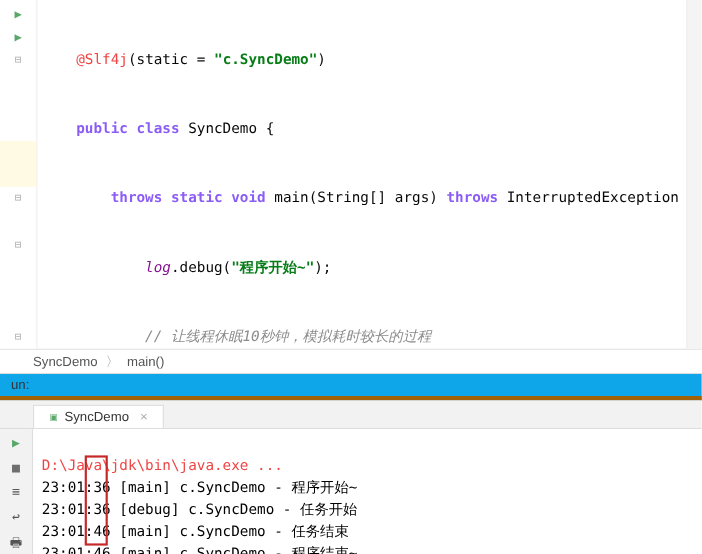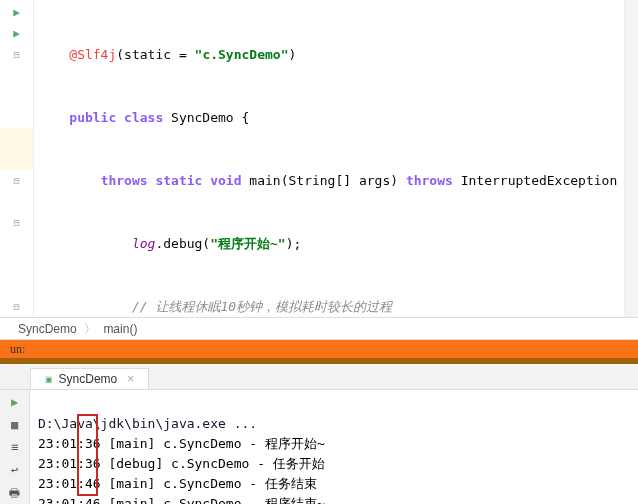--- a/index.html
+++ b/index.html
@@ -55,37 +55,37 @@
   .cmt { color: #8c8c8c; font-style: italic; }
   .scrollbar-v {
     width: 14px;
     background: #f4f4f4;
     border-left: 1px solid #eee;
     flex-shrink: 0;
   }
   .breadcrumb {
     height: 22px;
     line-height: 22px;
-    padding-left: 18px;
+    padding-left: 30px;
     font-size: 12px;
     color: #555;
     border-bottom: 1px solid #ddd;
     background: #fff;
     font-family: -apple-system, "Segoe UI", sans-serif;
   }
   .bc-sep { color: #999; margin: 0 4px; }
   .run-header {
     height: 24px;
     display: flex;
     align-items: center;
     padding-left: 6px;
     font-size: 12px;
-    background: #f97316;
-    border-bottom: 6px solid #a16207;
-    font-family: Liberation Serif, serif;
+    background: #0ea5e9;
+    border-bottom: 4px solid #a16207;
+    font-family: Liberation Sans, sans-serif;
     color: #333;
   }
   .run-label { padding-left: 4px; }
   .tab-bar {
     height: 26px;
     display: flex;
     align-items: flex-end;
     background: #f2f2f2;
     border-bottom: 1px solid #ddd;
     padding-left: 30px;
@@ -133,21 +133,21 @@
   .tool-dark { color: #6e6e6e; }
   .console {
     flex: 1;
     background: #fff;
     padding: 4px 8px;
     font-size: 13px;
     line-height: 20px;
     white-space: pre;
     color: #000;
   }
-  .console .cmd { color: #0f172a; }
+  .console .cmd { color: #ef4444; }
   .red-box {
     position: absolute;
     border: 2px solid #c62828;
     pointer-events: none;
   }
   .console-area { position: relative; flex:1; }
 </style>
 </head>
 <body>
 

